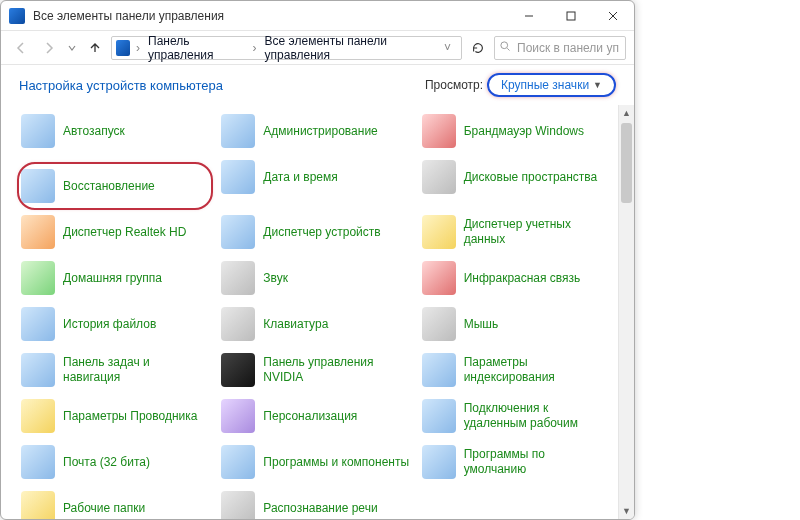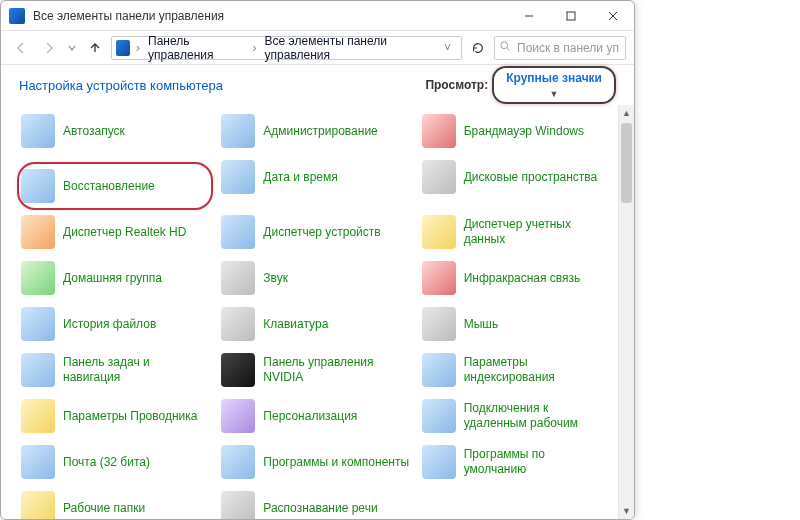--- a/index.html
+++ b/index.html
@@ -99,30 +99,28 @@
   .header .heading {
     color: #0a5dbd;
     font-size: 13px;
   }
   .header .right {
     margin-left: auto;
     display: flex; align-items: center;
     font-size: 12px;
     color: #333;
     gap: 4px;
-    font-weight: bold;
   }
   .view-dropdown {
-    border: 2px solid #404040;
+    border: 2px solid #1d4ed8;
     border-radius: 14px;
     padding: 3px 12px;
     color: #1a6fd6;
     display: flex; align-items: center; gap: 4px;
     box-shadow: 0 0 4px rgba(192,48,64,.4);
-    flex-direction: column;
   }
   .view-dropdown .chev { color: #555; font-size: 9px; }
   
   .content {
     flex: 1;
     overflow: hidden;
     display: flex;
   }
   .grid-wrap {
     flex: 1;

